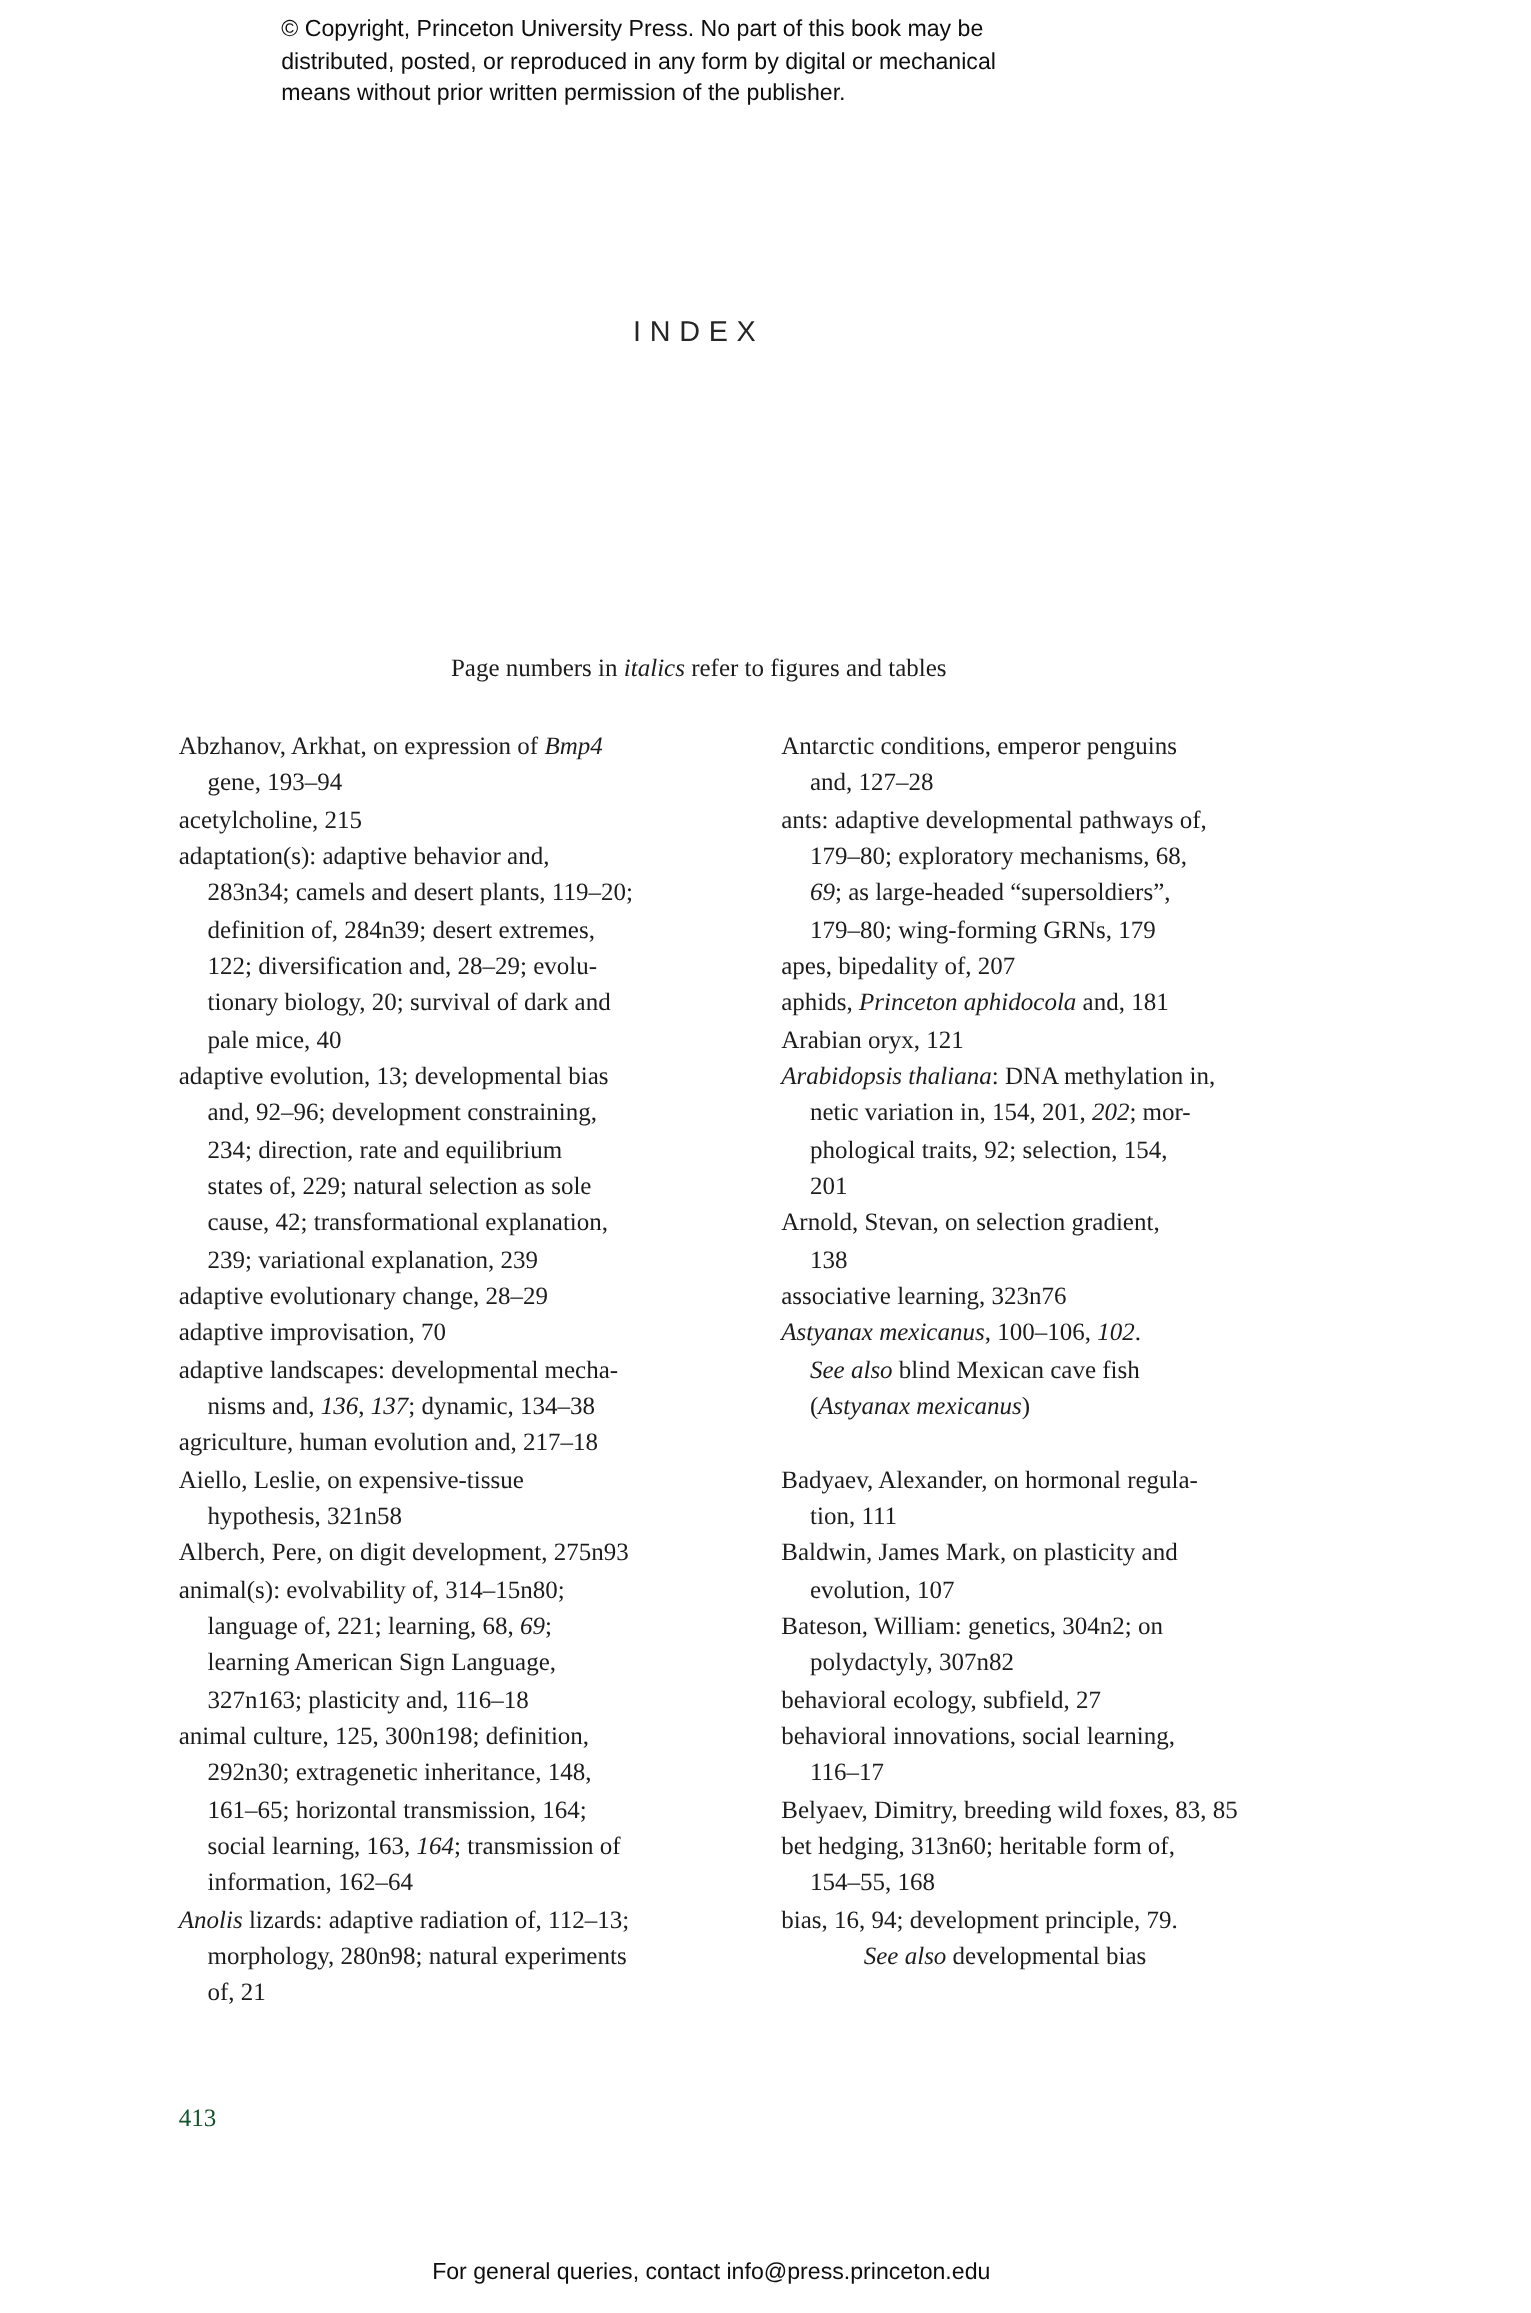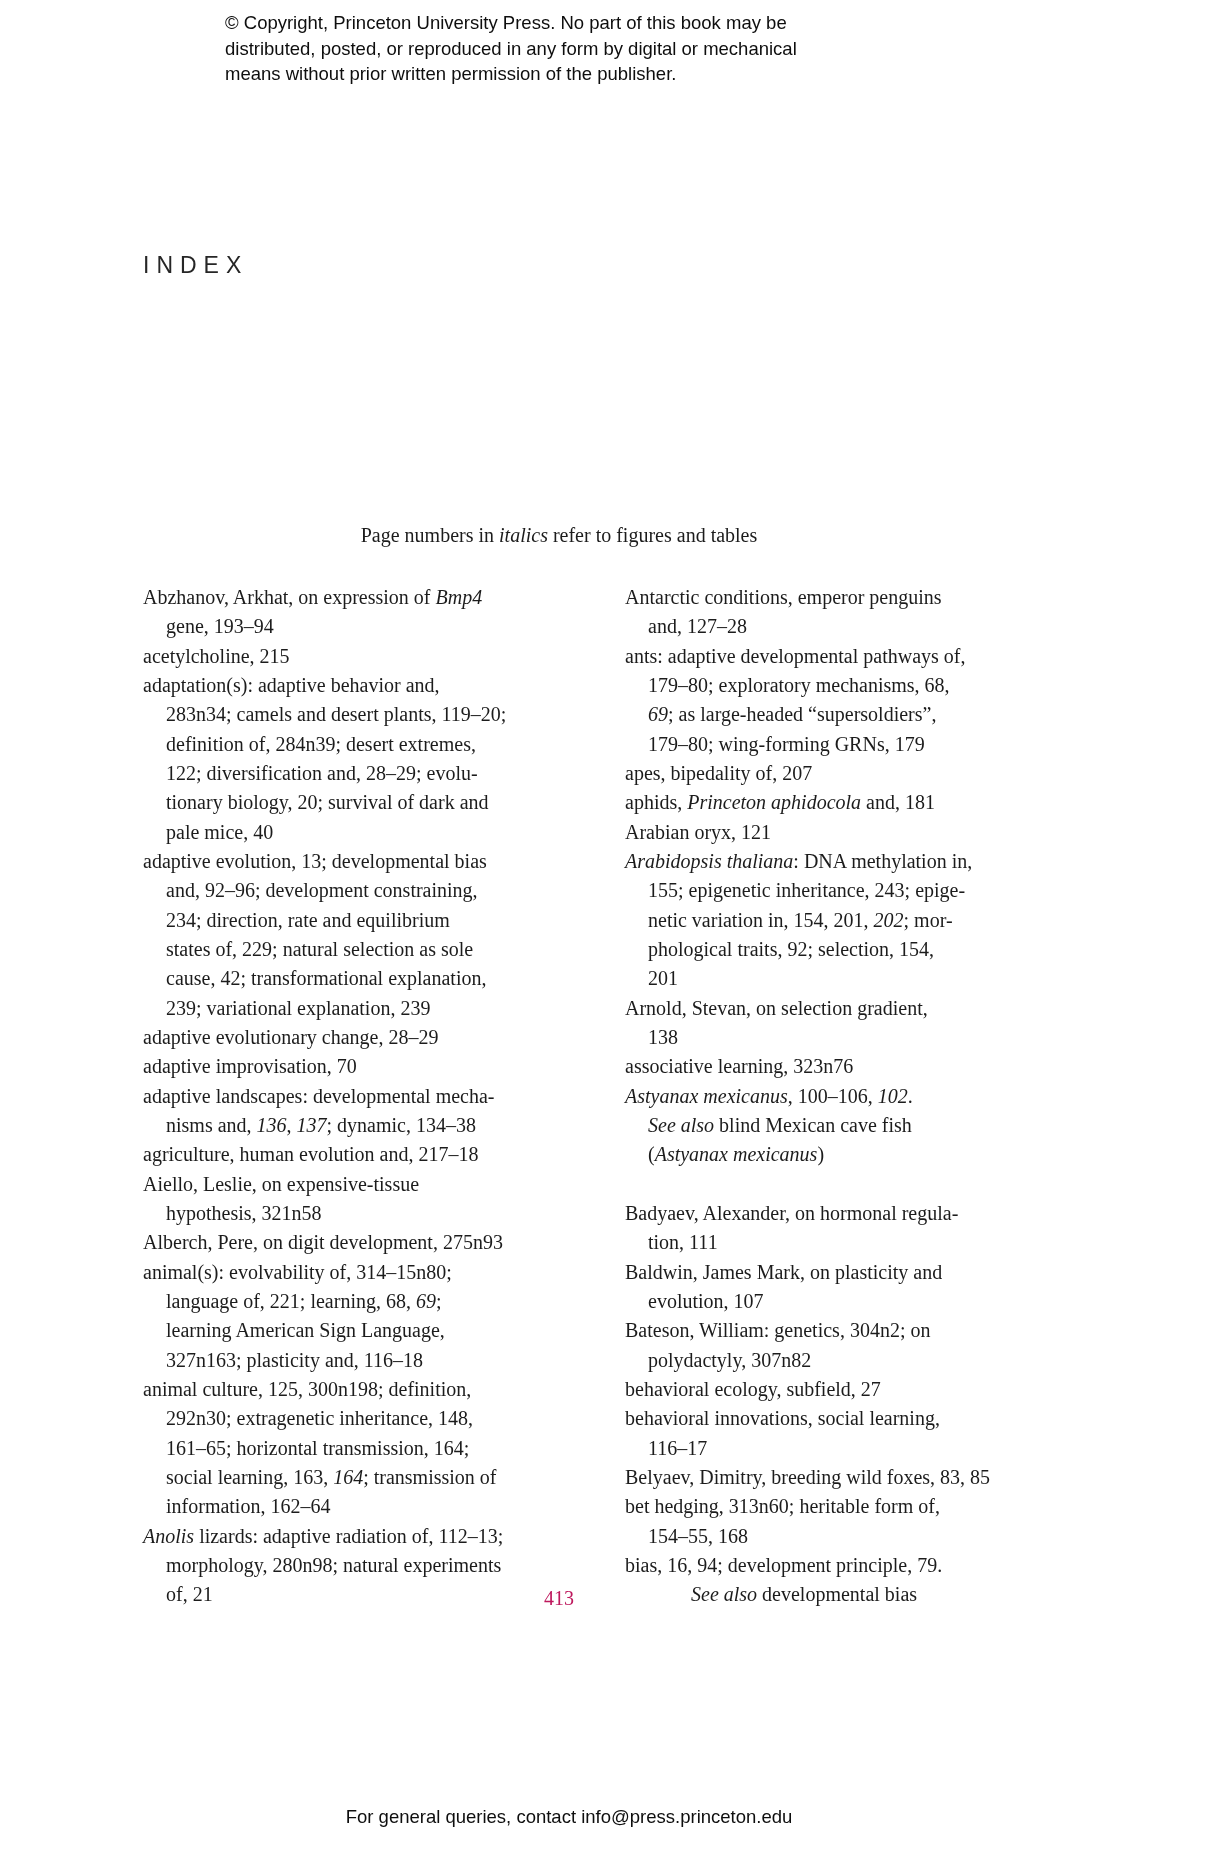--- a/index.html
+++ b/index.html
@@ -12,20 +12,21 @@
     overflow: hidden;
   }
   .copyright {
     position: absolute; left: 225px; top: 10px;
     font-family: "Liberation Sans", sans-serif;
     font-size: 18.5px; line-height: 25.5px;
     color: #0e0e0e;
   }
   .page-title {
     position: absolute; left: 143px; top: 252px; width: 832px;
+    text-align: center;
     font-family: "Liberation Sans", sans-serif;
     font-size: 23px; letter-spacing: 7px;
     font-weight: 400; color: #262626;
   }
   .italics-note {
     position: absolute; left: 143px; top: 524px; width: 832px;
     text-align: center; font-size: 20px; color: #1c1c1c;
   }
   .columns {
     position: absolute; left: 143px; top: 583px;
@@ -33,22 +34,22 @@
   }
   .col { font-size: 20px; line-height: 29.33px; }
   .col-left  { width: 482px; }
   .col-right { width: 460px; }
   .line { white-space: nowrap; height: 29.33px; }
   .line.i1 { padding-left: 23px; }
   .line.i2 { padding-left: 66px; }
   .line.blank { height: 29.33px; }
   .line i, .italics-note i { font-style: italic; }
   .page-number {
-    position: absolute; left: 143px; top: 1587px; width: 832px;
-    text-align: center; font-size: 20px; color: #be185d;
+    position: absolute; left: 143px; top: 1684px; width: 832px;
+    text-align: left; font-size: 20px; color: #14532d;
   }
   .footer {
     position: absolute; left: 0; top: 1806px; width: 1100px;
     text-align: center;
     font-family: "Liberation Sans", sans-serif;
     font-size: 18.5px; color: #0e0e0e; padding-left: 19px;
   }
 </style>
 </head>
 <body>
@@ -107,21 +108,20 @@
         <div class="line"><span>Antarctic conditions, emperor penguins</span></div>
         <div class="line i1"><span>and, 127–28</span></div>
         <div class="line"><span>ants: adaptive developmental pathways of,</span></div>
         <div class="line i1"><span>179–80; exploratory mechanisms, 68,</span></div>
         <div class="line i1"><i>69</i><span>; as large-headed “supersoldiers”,</span></div>
         <div class="line i1"><span>179–80; wing-forming GRNs, 179</span></div>
         <div class="line"><span>apes, bipedality of, 207</span></div>
         <div class="line"><span>aphids, </span><i>Princeton aphidocola</i><span> and, 181</span></div>
         <div class="line"><span>Arabian oryx, 121</span></div>
         <div class="line"><i>Arabidopsis thaliana</i><span>: DNA methylation in,</span></div>
-        <div class="line i1"><span>155; epigenetic inheritance, 243; epige-</span></div>
         <div class="line i1"><span>netic variation in, 154, 201, </span><i>202</i><span>; mor-</span></div>
         <div class="line i1"><span>phological traits, 92; selection, 154,</span></div>
         <div class="line i1"><span>201</span></div>
         <div class="line"><span>Arnold, Stevan, on selection gradient,</span></div>
         <div class="line i1"><span>138</span></div>
         <div class="line"><span>associative learning, 323n76</span></div>
         <div class="line"><i>Astyanax mexicanus</i><span>, 100–106, </span><i>102</i><span>.</span></div>
         <div class="line i1"><i>See also</i><span> blind Mexican cave fish</span></div>
         <div class="line i1"><span>(</span><i>Astyanax mexicanus</i><span>)</span></div>
         <div class="line blank"></div>

